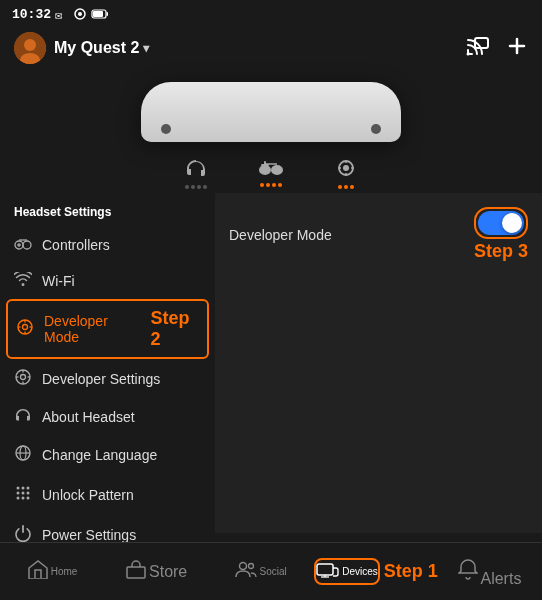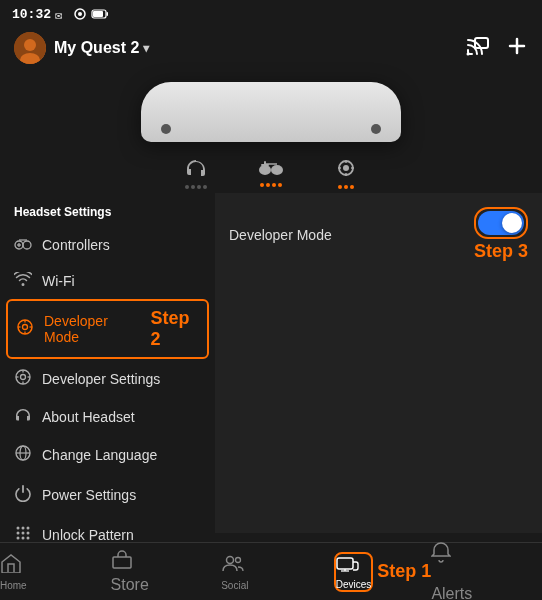--- a/index.html
+++ b/index.html
@@ -207,21 +207,22 @@
       left: 0; right: 0;
       height: 58px;
       background: #1a1a1a;
       border-top: 1px solid #333;
       display: flex;
       align-items: center;
     }
     .nav-item {
       flex: 1;
       display: flex;
-      flex-direction: column;
+      flex-direction: row;
+      align-items: center;
       justify-content: center;
       gap: 2px;
       cursor: pointer;
       height: 100%;
       font-size: 10px;
       color: #888;
     }
     .nav-item-icon { font-size: 20px; }
     .nav-item.devices-active {
       border: 2px solid #ff6d00;
@@ -425,48 +426,48 @@
 
     <div class="sidebar-item">
       <span class="sidebar-icon">
         <svg width="18" height="18" viewBox="0 0 18 18" fill="none">
           <circle cx="9" cy="9" r="7" stroke="#aaa" stroke-width="1.4" fill="none"></circle>
           <ellipse cx="9" cy="9" rx="3" ry="7" stroke="#aaa" stroke-width="1.2" fill="none"></ellipse>
           <line x1="2" y1="9" x2="16" y2="9" stroke="#aaa" stroke-width="1.2"></line>
         </svg>
       </span>
       <span class="sidebar-label">Change Language</span>
-    </div>
-
-    <div class="sidebar-item">
-      <span class="sidebar-icon">
-        <svg width="18" height="18" viewBox="0 0 18 18" fill="none">
-          <path d="M9 2v6" stroke="#aaa" stroke-width="1.8" stroke-linecap="round"></path>
-          <path d="M13.2 4.8a7 7 0 11-8.4 0" stroke="#aaa" stroke-width="1.6" stroke-linecap="round" fill="none"></path>
-        </svg>
-      </span>
-      <span class="sidebar-label">Power Settings</span>
     </div>
 
     <div class="sidebar-item">
       <span class="sidebar-icon">
         <svg width="18" height="18" viewBox="0 0 18 18" fill="none">
           <circle cx="4" cy="4" r="1.5" fill="#aaa"></circle>
           <circle cx="9" cy="4" r="1.5" fill="#aaa"></circle>
           <circle cx="14" cy="4" r="1.5" fill="#aaa"></circle>
           <circle cx="4" cy="9" r="1.5" fill="#aaa"></circle>
           <circle cx="9" cy="9" r="1.5" fill="#aaa"></circle>
           <circle cx="14" cy="9" r="1.5" fill="#aaa"></circle>
           <circle cx="4" cy="14" r="1.5" fill="#aaa"></circle>
           <circle cx="9" cy="14" r="1.5" fill="#aaa"></circle>
           <circle cx="14" cy="14" r="1.5" fill="#aaa"></circle>
         </svg>
       </span>
       <span class="sidebar-label">Unlock Pattern</span>
     </div>
+
+    <div class="sidebar-item">
+      <span class="sidebar-icon">
+        <svg width="18" height="18" viewBox="0 0 18 18" fill="none">
+          <path d="M9 2v6" stroke="#aaa" stroke-width="1.8" stroke-linecap="round"></path>
+          <path d="M13.2 4.8a7 7 0 11-8.4 0" stroke="#aaa" stroke-width="1.6" stroke-linecap="round" fill="none"></path>
+        </svg>
+      </span>
+      <span class="sidebar-label">Power Settings</span>
+    </div>
   </div>
 
   <div class="right-panel">
 
     <div class="setting-row">
       <span class="setting-label">Developer Mode</span>
       <div style="display:flex; flex-direction:column; align-items:flex-end;">
         <div class="toggle-container">
           <div class="toggle">
             <div class="toggle-knob"></div>

